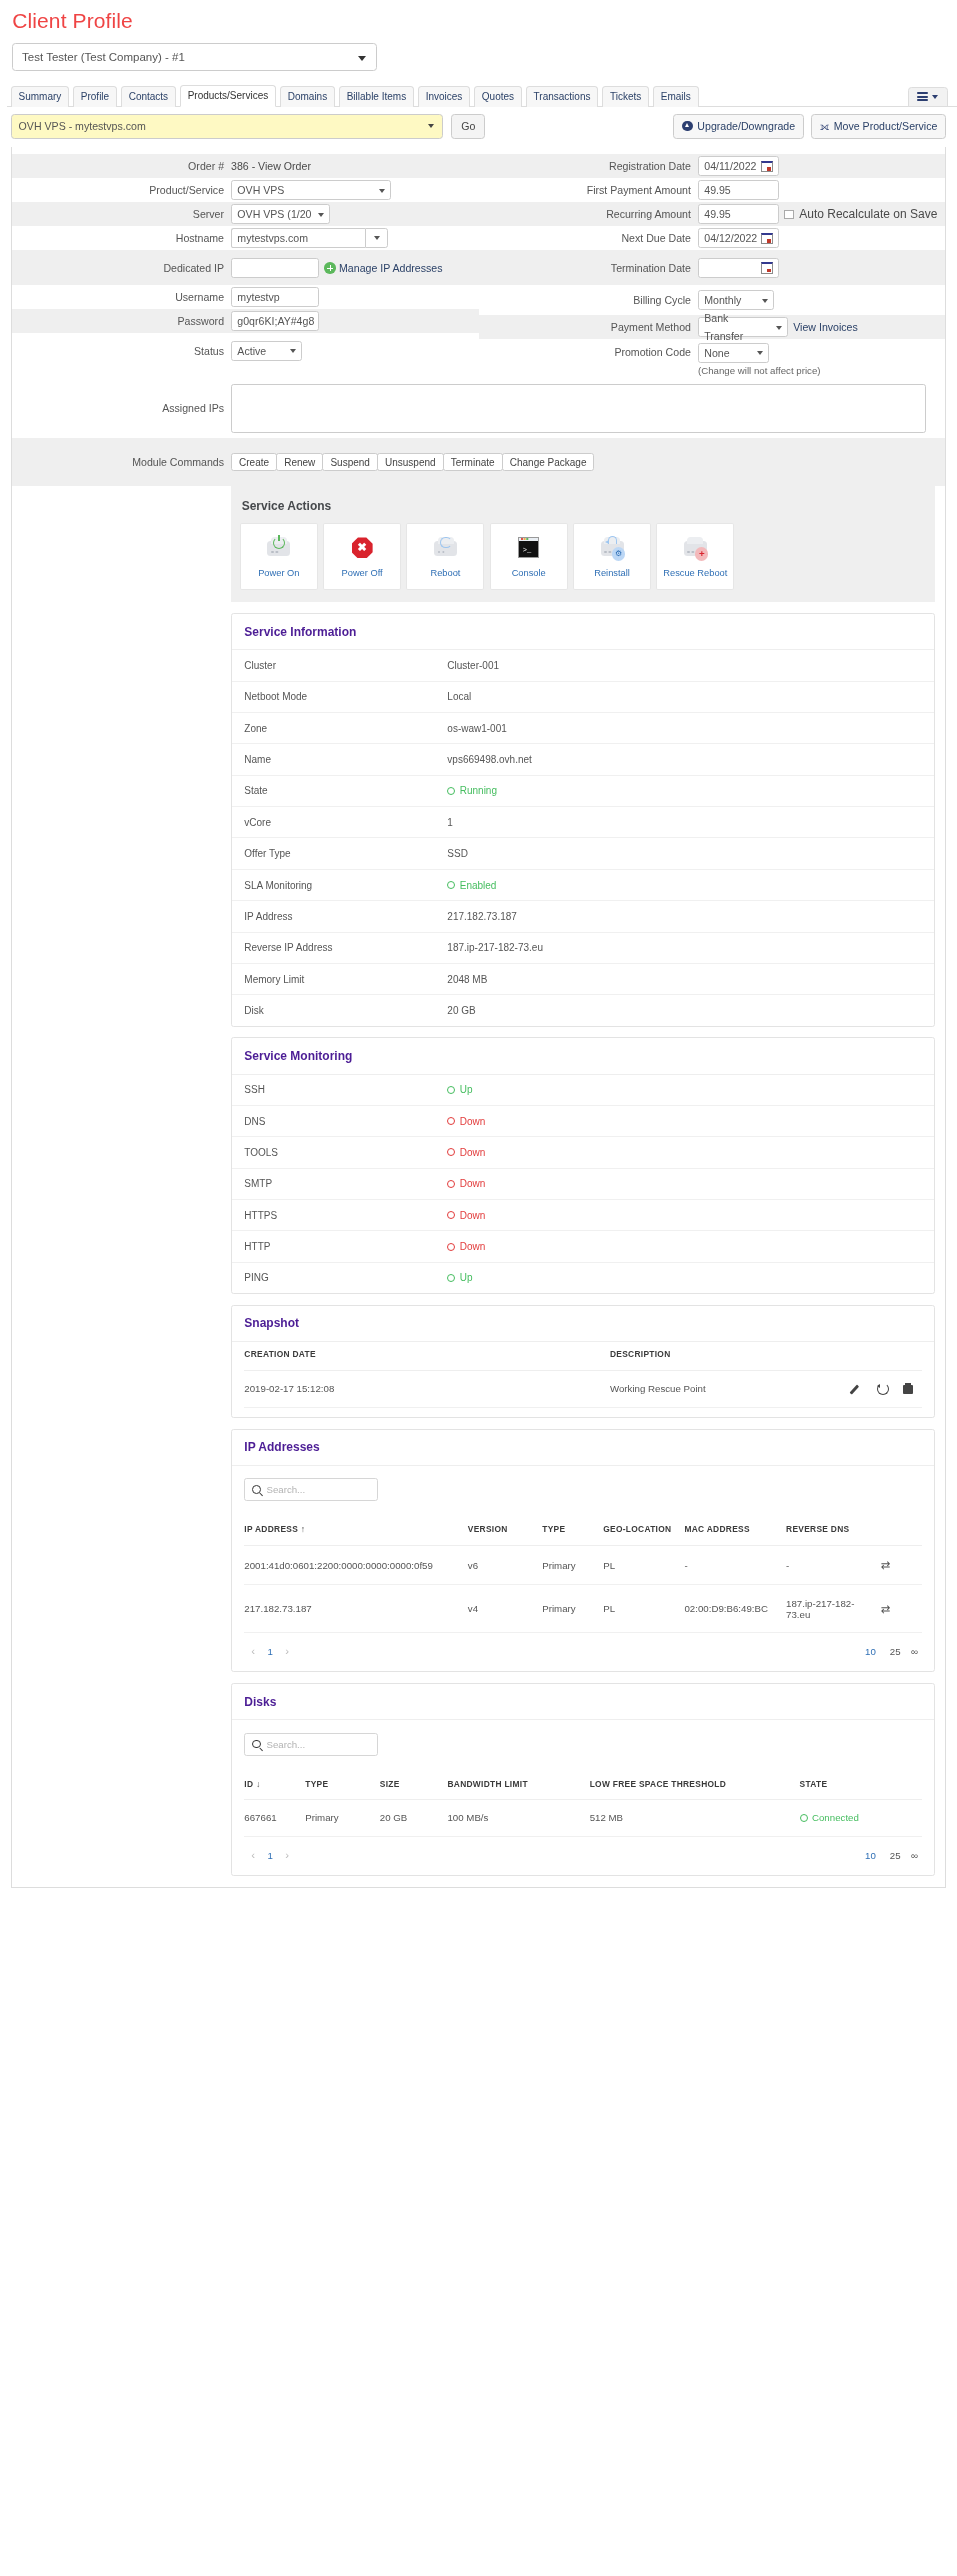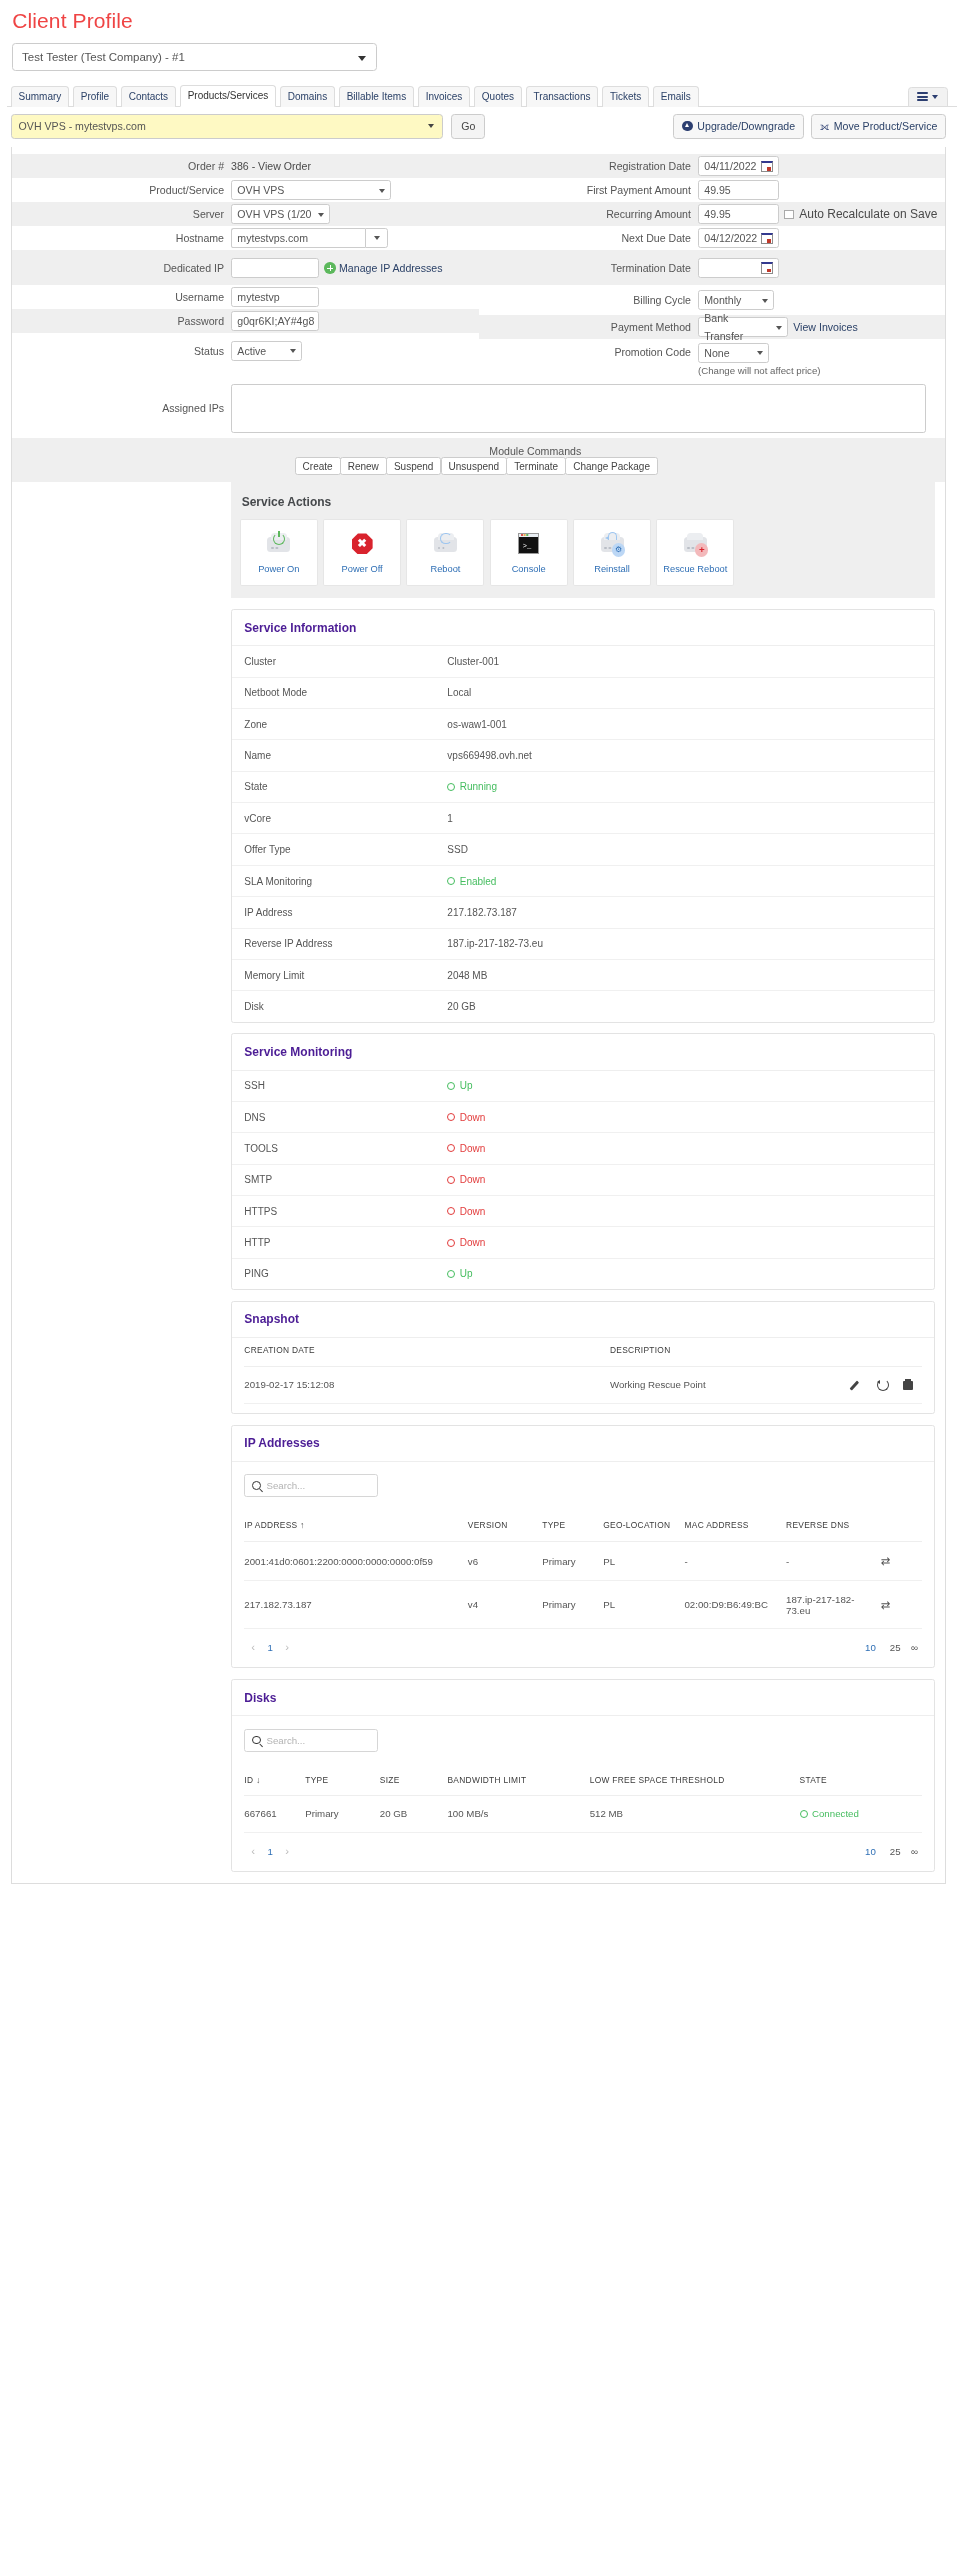--- a/index.html
+++ b/index.html
@@ -187,21 +187,21 @@
   .tbl-wrap { padding:0 12.3px 8.8px 12.3px; }
   .searchbox {
     margin:12.3px 0 16px 0; width:134px; height:23px; border:0.9px solid #d6d6d6; border-radius:2.6px;
     display:flex; align-items:center; gap:5.3px; padding:0 7px; background:#fff;
   }
   .mag { width:8.8px;height:8.8px;border:1.3px solid #333;border-radius:50%;position:relative;display:inline-block;}
   .mag:after{content:"";position:absolute;right:-3.5px;bottom:-2.6px;width:4.4px;height:1.3px;background:#333;transform:rotate(45deg);}
   .ph { font-size:9.7px; color:#b3b3b3; }
   table.dt { width:100%; border-collapse:collapse; font-size:9.7px; }
   table.dt th {
-    text-align:left; font-size:8.4px; letter-spacing:0.3px; color:#3a3a3a; font-weight:normal;
+    text-align:left; font-size:8.4px; letter-spacing:0.3px; color:#3a3a3a; font-weight:bold;
     padding:7px 5.3px 10.6px 0; border-bottom:0.9px solid #eee; white-space:nowrap;
   }
   table.dt td { padding:12.3px 5.3px 12.3px 0; color:#555; border-bottom:0.9px solid #f0f0f0; vertical-align:middle; }
   table.dt tr:last-child td { border-bottom:0.9px solid #f0f0f0; }
   .sort-arrow { color:#555; font-size:8.8px; margin-left:2.6px; }
   .pager { display:flex; align-items:center; padding:12.3px 0 5.3px 0; font-size:9.7px; }
   .pg-arrow { color:#bbb; padding:0 7px; font-size:11.5px; }
   .pg-num { color:#2f6fb5; padding:0 5.3px; }
   .pager-spacer { flex:1; }
   .pg-size { color:#2f6fb5; padding:0 7px; }
@@ -433,21 +433,21 @@
       </div>
     </div>
 
     <div class="frow" style="align-items:center; padding:5.3px 0;">
       <div class="flabel" style="width:23.5%;">Assigned IPs</div>
       <div class="fvalue" style="padding-right:10.6px;">
         <div class="ta"></div>
       </div>
     </div>
 
-    <div class="frow alt" style="padding:7px 0;flex-direction:column;">
+    <div class="frow alt" style="padding:15px 0;">
       <div class="flabel" style="width:23.5%;">Module Commands</div>
       <div class="fvalue">
         <div class="cmdrow">
           <div class="cmdbtn">Create</div>
           <div class="cmdbtn">Renew</div>
           <div class="cmdbtn">Suspend</div>
           <div class="cmdbtn">Unsuspend</div>
           <div class="cmdbtn">Terminate</div>
           <div class="cmdbtn">Change Package</div>
         </div>

